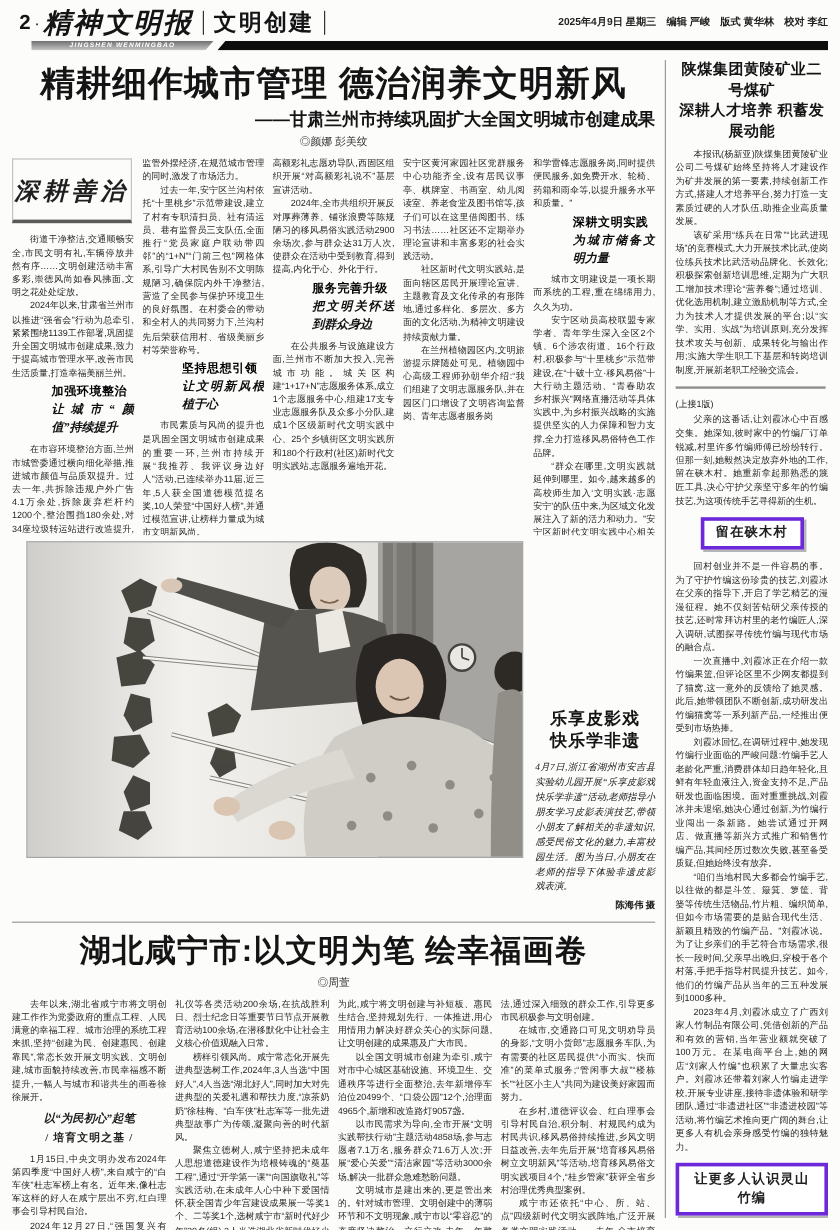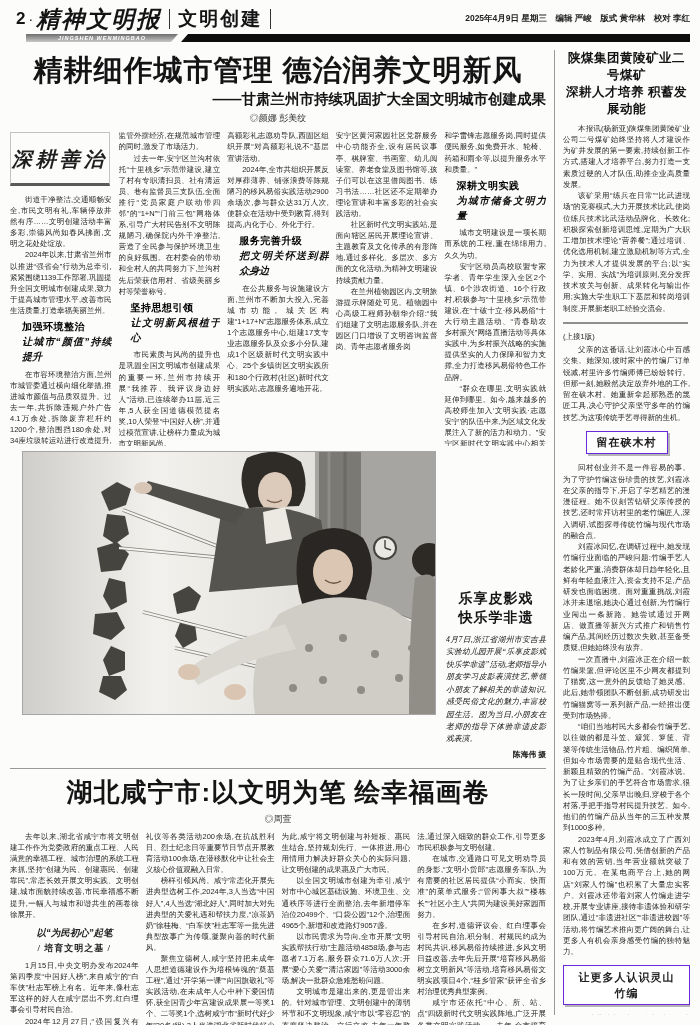--- a/index.html
+++ b/index.html
@@ -27,21 +27,21 @@
   .dek{font-size:14.5px;font-weight:600;text-align:right;margin:3px 0 1px;}
   .byline{font-size:9px;text-align:center;color:#333;margin:3px 0 5px;}
   .cols{display:flex;gap:7px;}
   .cols .col{flex:1;font-size:7.5px;line-height:1.48;text-align:justify;overflow:hidden;color:#1f1f1f;}
   .lead-cols .col{height:316px;}
   .bp{margin:0;text-indent:2em;}
   .bp.ni{text-indent:0;}
   .cont{margin:0 0 2px;font-size:7.5px;}
   .callig{font-family:"DejaVu Serif",serif;font-style:italic;font-weight:700;font-size:20px;letter-spacing:4px;
     text-align:center;padding:12px 0 8px;margin:2px 2px 8px 0;border:1px solid #c2c2c2;border-bottom:3px solid #5a5a5a;}
-  .sub{display:flex;align-items:flex-end;margin:5px 0 4px 1px;}
+  .sub{display:flex;align-items:flex-end;margin:5px 0 4px 1px;gap:21px;}
   .subbar{width:6px;background:#a8a8a8;margin-right:5px;flex:none;}
   .subtx{display:block;}
   .s1{display:block;font-weight:700;font-size:10px;line-height:1.2;color:#000;letter-spacing:0.5px;}
   .s2{display:block;font-family:"Liberation Serif",serif;font-style:italic;font-weight:700;font-size:10px;margin-top:2px;color:#101010;}
   
   .photorow{display:flex;gap:10px;margin-top:5px;padding-left:12px;}
   .photo{width:412px;height:262px;border:1px solid #a5a5a5;background:#ddd;flex:none;}
   .photo svg{display:block;width:100%;height:100%;}
   .cap{width:112px;margin-top:138px;}
   .capt{font-size:14px;font-weight:800;text-align:center;line-height:1.3;letter-spacing:1px;}
@@ -52,21 +52,21 @@
   .h2{font-size:26px;font-weight:900;text-align:center;letter-spacing:1px;margin:6px 0 2px;}
   .bot-cols .col{height:228px;}
   .subi{text-align:center;margin:6px 0 5px;}
   .si1{font-family:"Liberation Serif",serif;font-style:italic;font-weight:700;font-size:9.5px;}
   .si2{font-family:"Liberation Serif",serif;font-weight:700;font-size:9px;margin-top:2px;letter-spacing:1px;}
   
   .a1t{font-size:12.5px;font-weight:700;text-align:center;line-height:1.35;letter-spacing:0.5px;}
   .railblocks{font-size:7.5px;line-height:1.5;text-align:justify;color:#1f1f1f;margin-top:5px;}
   .raildiv{border:none;border-top:2px solid #8f8f8f;margin:8px 2px 7px 0;}
   .boxwrap{text-align:center;margin:8px 0;}
-  .boxsub{display:inline-block;border:1px solid #6d28d9;box-shadow:2px 2px 0 #b5b5b5;padding:2.5px 10px;
+  .boxsub{display:inline-block;border:3px solid #6d28d9;box-shadow:2px 2px 0 #b5b5b5;padding:2.5px 10px;
     font-weight:700;font-size:11px;background:#fff;letter-spacing:1px;}
 </style>
 </head>
 <body>
 
 <div class="page">
 
   <div>
     <div class="mh-row">
       <span class="mh-page">2</span>
@@ -283,22 +283,22 @@
             <p class="bp">该矿采用“练兵在日常”“比武进现场”的竞赛模式,大力开展技术比武,使岗位练兵技术比武活动品牌化、长效化;积极探索创新培训思维,定期为广大职工增加技术理论“营养餐”;通过培训、优化选用机制,建立激励机制等方式,全力为技术人才提供发展的平台;以“实学、实用、实战”为培训原则,充分发挥技术攻关与创新、成果转化与输出作用;实施大学生职工下基层和转岗培训制度,开展新老职工经验交流会。</p>
           </div>
       </div>
       <hr class="raildiv">
       <div>
         <div class="railblocks">
             <p class="cont">(上接1版)</p>
             <p class="bp">父亲的这番话,让刘霞冰心中百感交集。她深知,彼时家中的竹编厂订单锐减,村里许多竹编师傅已纷纷转行。但那一刻,她毅然决定放弃外地的工作,留在硖木村。她重新拿起那熟悉的篾匠工具,决心守护父亲坚守多年的竹编技艺,为这项传统手艺寻得新的生机。</p>
             <div class="boxwrap"><span class="boxsub">留在硖木村</span></div>
             <p class="bp">回村创业并不是一件容易的事。为了守护竹编这份珍贵的技艺,刘霞冰在父亲的指导下,开启了学艺精艺的漫漫征程。她不仅刻苦钻研父亲传授的技艺,还时常拜访村里的老竹编匠人,深入调研,试图探寻传统竹编与现代市场的融合点。</p>
+            <p class="bp">一次直播中,刘霞冰正在介绍一款竹编果篮,但评论区里不少网友都提到了猫窝,这一意外的反馈给了她灵感。此后,她带领团队不断创新,成功研发出竹编猫窝等一系列新产品,一经推出便受到市场热捧。</p>
             <p class="bp">刘霞冰回忆,在调研过程中,她发现竹编行业面临的严峻问题:竹编手艺人老龄化严重,消费群体却日趋年轻化,且鲜有年轻血液注入,资金支持不足,产品研发也面临困境。面对重重挑战,刘霞冰并未退缩,她决心通过创新,为竹编行业闯出一条新路。她尝试通过开网店、做直播等新兴方式推广和销售竹编产品,其间经历过数次失败,甚至备受质疑,但她始终没有放弃。</p>
-            <p class="bp">一次直播中,刘霞冰正在介绍一款竹编果篮,但评论区里不少网友都提到了猫窝,这一意外的反馈给了她灵感。此后,她带领团队不断创新,成功研发出竹编猫窝等一系列新产品,一经推出便受到市场热捧。</p>
             <p class="bp">“咱们当地村民大多都会竹编手艺,以往做的都是斗笠、簸箕、箩筐、背篓等传统生活物品,竹片粗、编织简单,但如今市场需要的是贴合现代生活、新颖且精致的竹编产品。”刘霞冰说。为了让乡亲们的手艺符合市场需求,很长一段时间,父亲早出晚归,穿梭于各个村落,手把手指导村民提升技艺。如今,他们的竹编产品从当年的三五种发展到1000多种。</p>
             <p class="bp">2023年4月,刘霞冰成立了广西刘家人竹制品有限公司,凭借创新的产品和有效的营销,当年营业额就突破了100万元。在某电商平台上,她的网店“刘家人竹编”也积累了大量忠实客户。刘霞冰还带着刘家人竹编走进学校,开展专业讲座,接待非遗体验和研学团队,通过“非遗进社区”“非遗进校园”等活动,将竹编艺术推向更广阔的舞台,让更多人有机会亲身感受竹编的独特魅力。</p>
             <div class="boxwrap"><span class="boxsub">让更多人认识灵山竹编</span></div>
             <p class="bp">“要让非遗真正扎根乡土,就必须让群众掌握一技之长。”刘霞冰告诉记者,这几年,她以非遗竹编为核心,融入工匠精神,依托…</p>
           </div>
       </div>
     </div>
   </div>
 </div>
 

